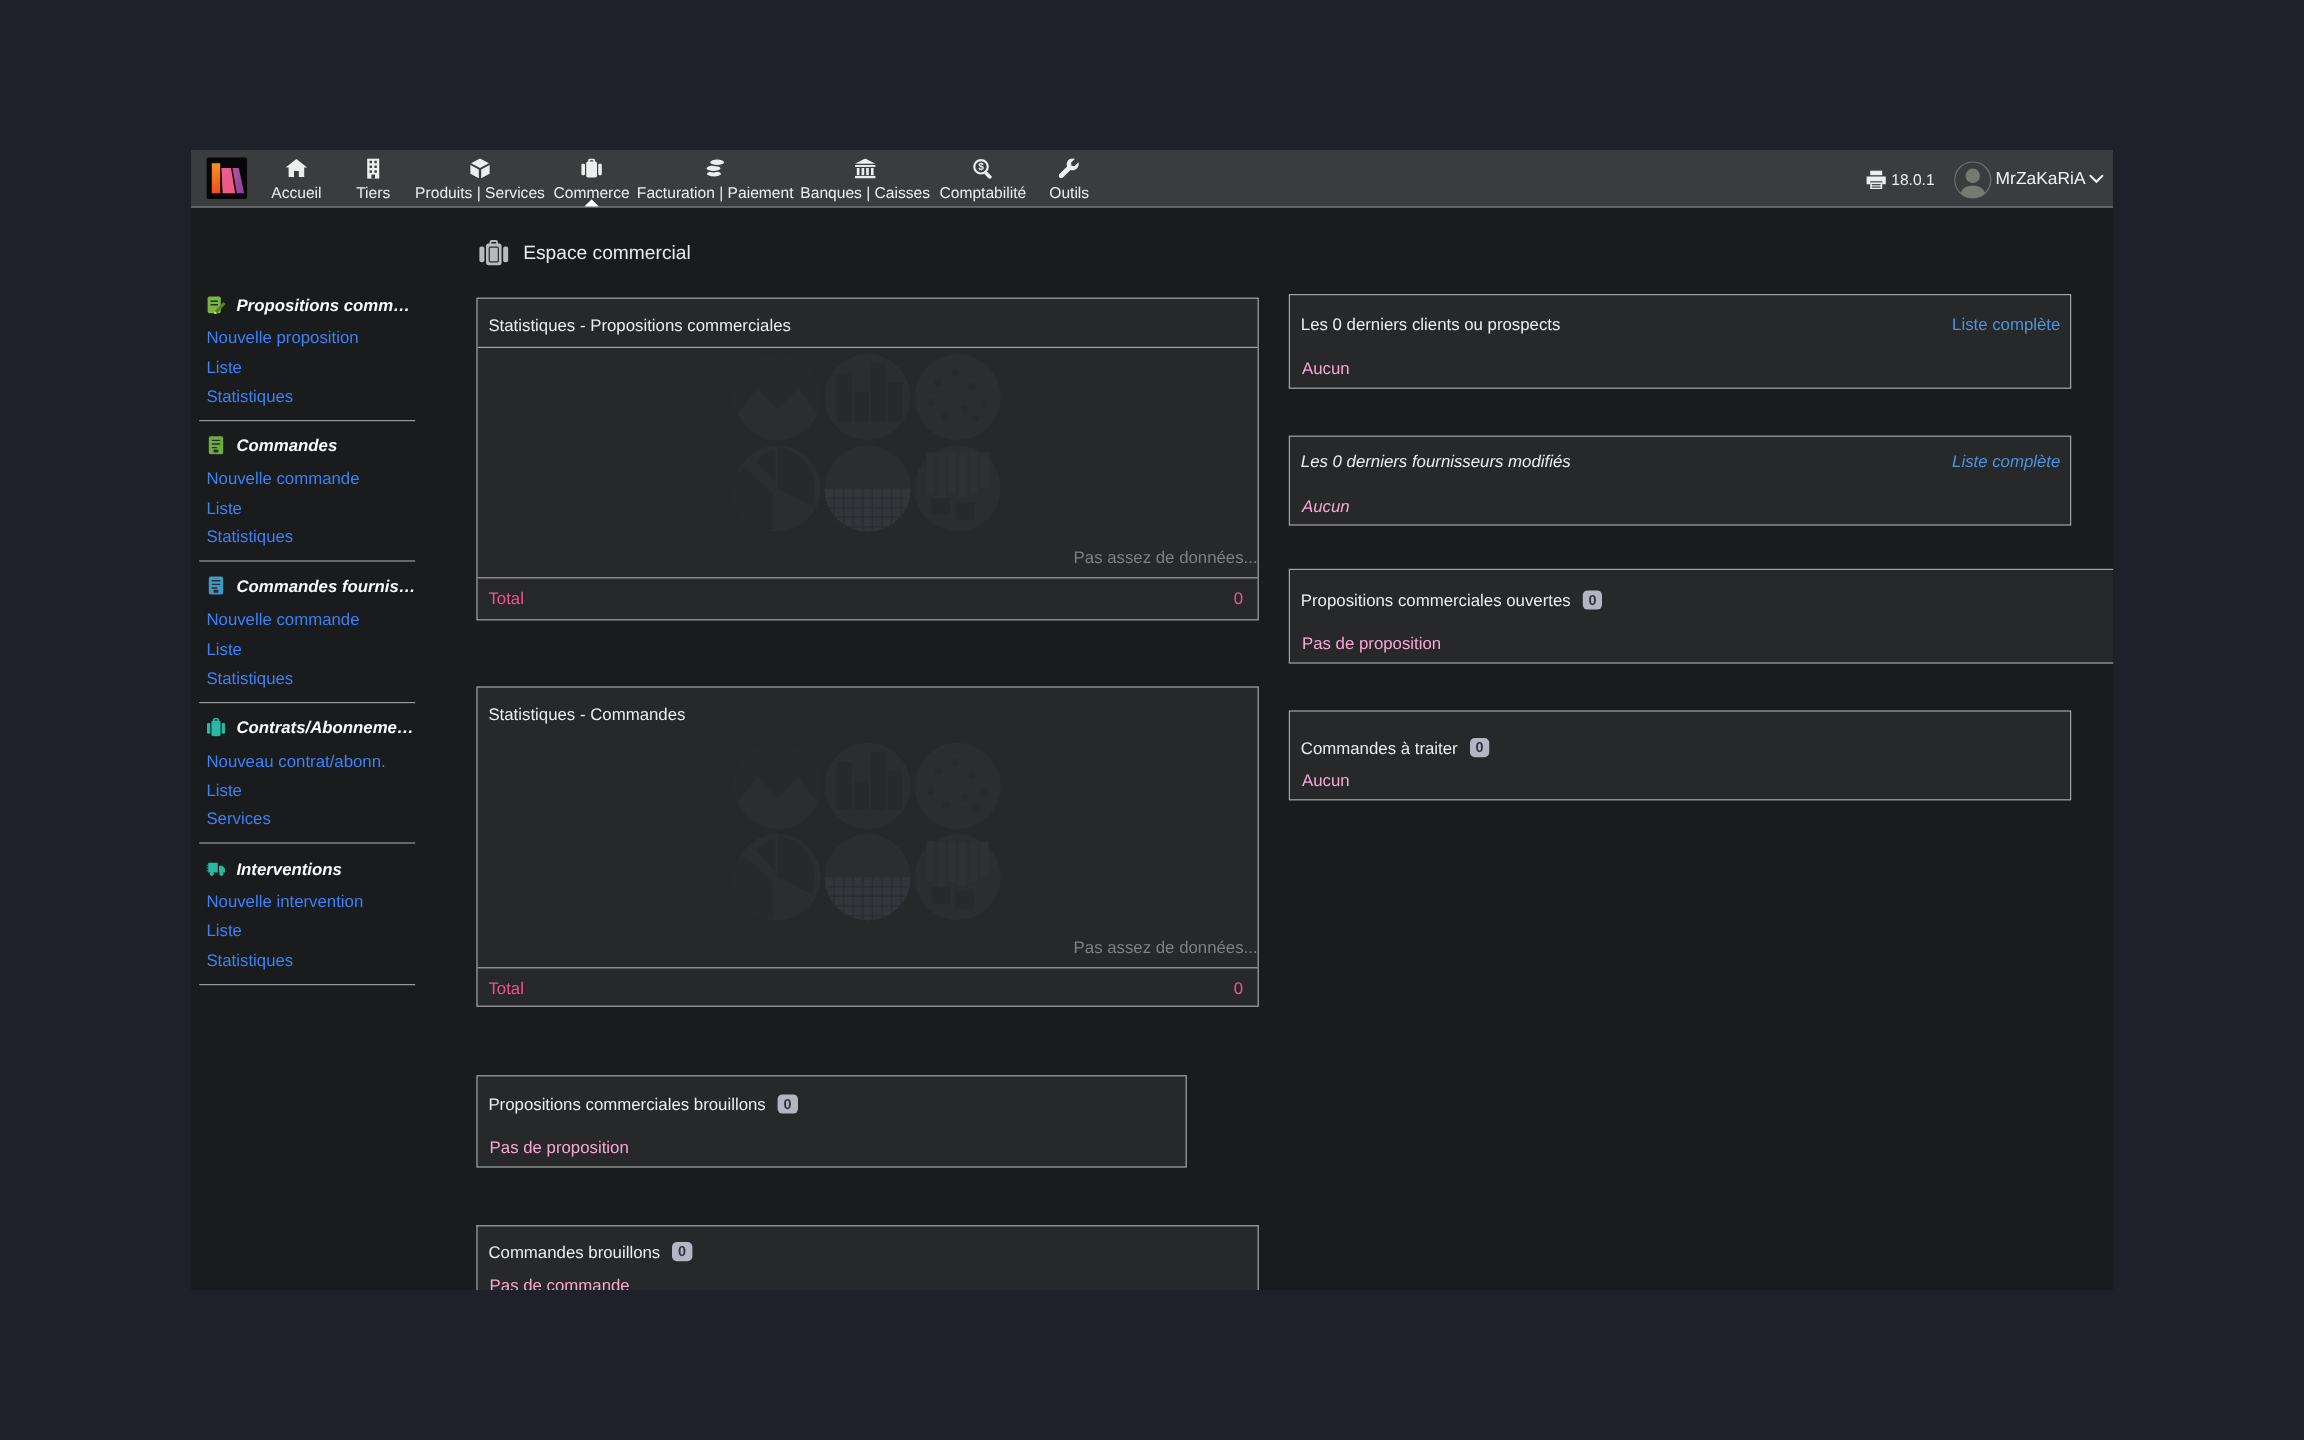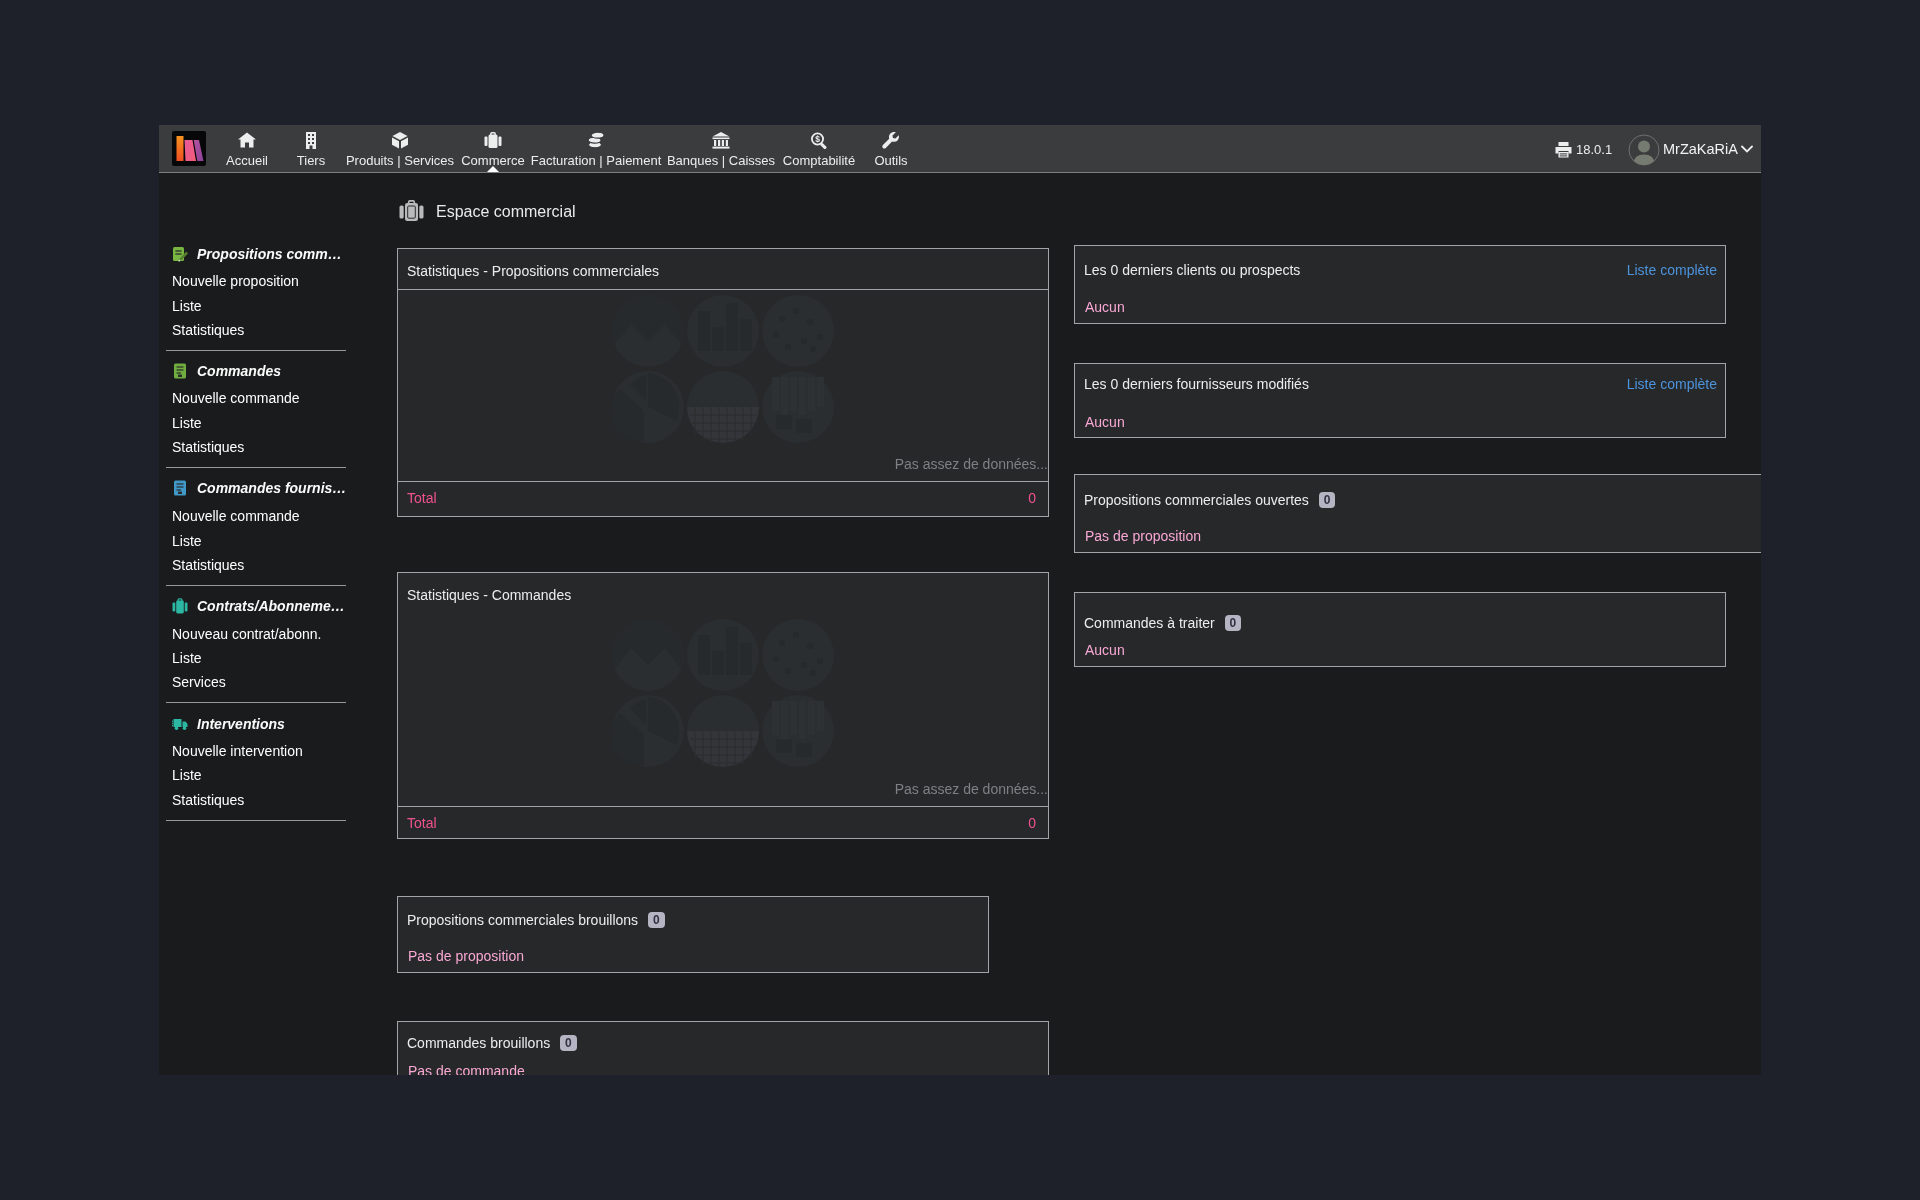--- a/index.html
+++ b/index.html
@@ -15,21 +15,21 @@
 .navitem .lb { position:absolute; top:28px; left:50%; transform:translateX(-50%); white-space:nowrap; }
 #caret { position:absolute; top:41px; width:0; height:0; border-left:6px solid transparent; border-right:6px solid transparent; border-bottom:6px solid #fff; transform:translateX(-50%); }
 
 
 #sidebar { position:absolute; left:0; top:47px; width:198px; height:903px; background:#2a2c2e; border-top:1px solid #8f9193; border-right:1px solid #86898b; }
 #search { position:absolute; left:7px; top:22px; width:175px; height:27px; border:1px solid #323538; border-bottom:1px solid #9a9da0; }
 #search .ph { position:absolute; left:7px; top:6px; color:#8b8e91; font-size:14px; }
 #search .dc { position:absolute; right:10px; top:11px; width:0; height:0; border-left:4.5px solid transparent; border-right:4.5px solid transparent; border-top:5.5px solid #8e9093; }
 .mhead { position:absolute; left:38px; color:#fbfbfb; font-size:14px; font-weight:bold; white-space:nowrap;font-style:italic; }
 .mico { position:absolute; left:13px; width:16px; height:16px; }
-.mitem { position:absolute; left:13px; color:#ffffff; font-size:14px; white-space:nowrap; }
+.mitem { position:absolute; left:13px; color:#3b82f6; font-size:14px; white-space:nowrap; }
 .msep { position:absolute; left:7px; width:180px; height:1px; background:#97999b; }
 
 
 #ptitle { position:absolute; left:277px; top:78px; color:#e9eaeb; font-size:16px; }
 .box { position:absolute; background:#26282a; border:1px solid #a2a5a7; }
 .btitle { position:absolute; left:9px; color:#ededee; font-size:14px; white-space:nowrap; }
 .bsub { position:absolute; left:10px; color:#f9a8d4; font-size:14px; }
 .blink { position:absolute; right:8px; color:#4d93dc; font-size:14px; }
 .badge { display:inline-block; background:#b4b4c2; color:#303241; font-size:12px; font-weight:bold; border-radius:4px; padding:1px 5px; margin-left:6px; position:relative; top:-1px; }
 .hline { position:absolute; left:0; width:100%; height:1px; background:#a2a5a7; }
@@ -402,21 +402,21 @@
     <div class="btitle" style="top:13px">Commandes brouillons <span class="badge">0</span></div>
     <div class="bsub" style="top:41px">Pas de commande</div>
   </div>
 
   <div class="box" style="left:915px;top:120px;width:652px;height:79px;">
     <div class="btitle" style="top:16px">Les 0 derniers clients ou prospects</div>
     <div class="blink" style="top:16px">Liste complète</div>
     <div class="bsub" style="top:53px">Aucun</div>
   </div>
 
-  <div class="box" style="left:915px;top:238px;width:652px;height:75px;">
+  <div class="box" style="left:915px;top:238px;width:652px;height:75px;font-style:italic;">
     <div class="btitle" style="top:12px">Les 0 derniers fournisseurs modifiés</div>
     <div class="blink" style="top:12px">Liste complète</div>
     <div class="bsub" style="top:50px">Aucun</div>
   </div>
 
   <div class="box" style="left:915px;top:349px;width:744px;height:79px;">
     <div class="btitle" style="top:17px">Propositions commerciales ouvertes <span class="badge">0</span></div>
     <div class="bsub" style="top:53px">Pas de proposition</div>
   </div>
 

